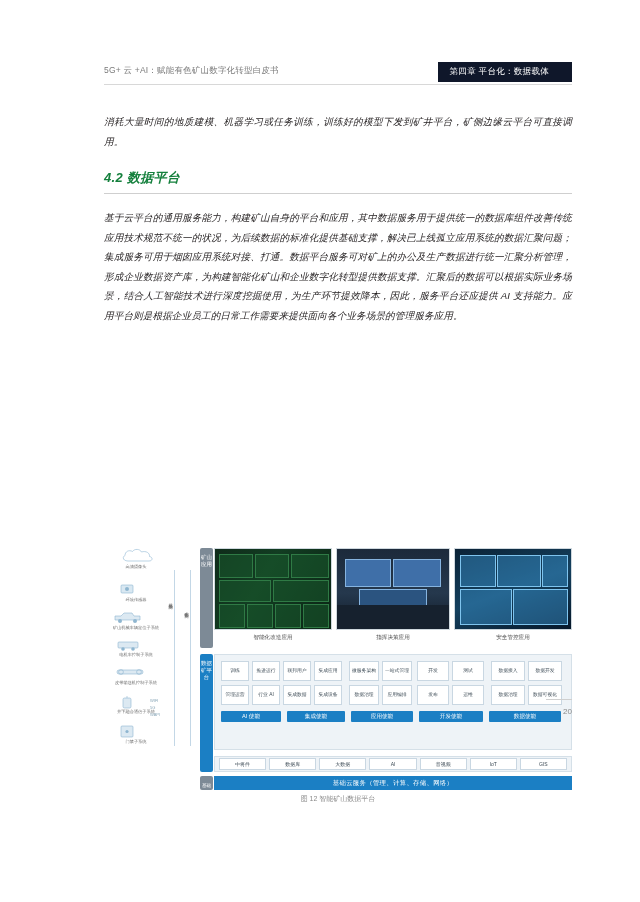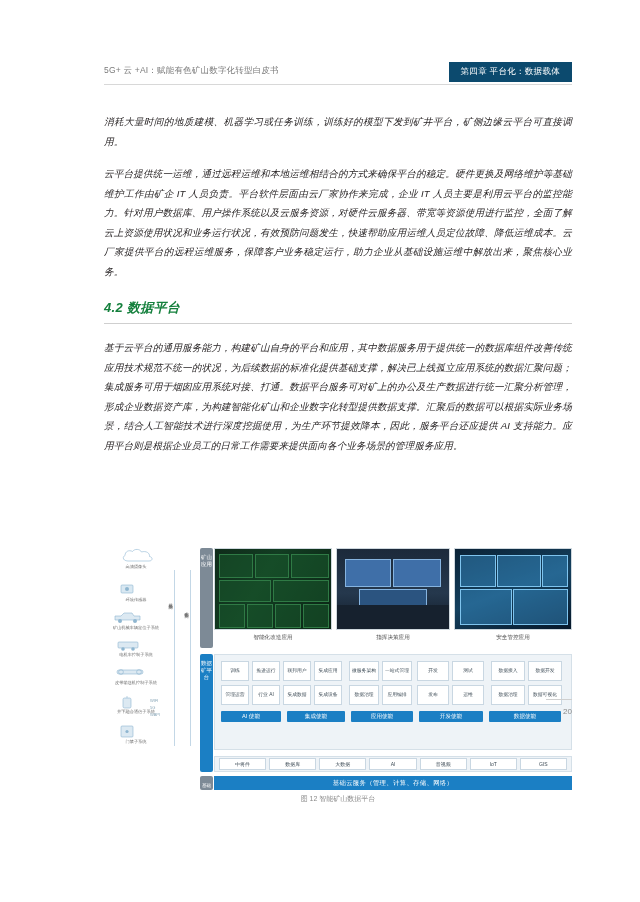--- a/index.html
+++ b/index.html
@@ -35,24 +35,24 @@
     left: 104px;
     top: 3px;
     font-size: 8.5px;
     color: #7b7b7b;
     letter-spacing: 0.2px;
   }
   .header-tag {
     position: absolute;
     right: 68px;
     top: 0px;
-    background: #0c4a6e;
+    background: #0f172a;
     color: #ffffff;
     font-size: 8.5px;
-    padding: 4px 12px 4px 12px;
+    padding: 4px 23px 4px 12px;
     letter-spacing: 0.3px;
     white-space: nowrap;
   }
   .header-rule {
     position: absolute;
     left: 104px;
     right: 68px;
     top: 22px;
     height: 1px;
     background: #d8d8d8;
@@ -318,21 +318,20 @@
 <div class="page">
 
   <div class="header">
     <div class="header-left">5G+ 云 +AI：赋能有色矿山数字化转型白皮书</div>
     <div class="header-tag">第四章 平台化：数据载体</div>
     <div class="header-rule"></div>
   </div>
 
   <div class="content">
     <p class="para">消耗大量时间的地质建模、机器学习或任务训练，训练好的模型下发到矿井平台，矿侧边缘云平台可直接调用。</p>
-    <p class="para">云平台提供统一运维，通过远程运维和本地运维相结合的方式来确保平台的稳定。硬件更换及网络维护等基础维护工作由矿企 IT 人员负责。平台软件层面由云厂家协作来完成，企业 IT 人员主要是利用云平台的监控能力。针对用户数据库、用户操作系统以及云服务资源，对硬件云服务器、带宽等资源使用进行监控，全面了解云上资源使用状况和业务运行状况，有效预防问题发生，快速帮助应用运维人员定位故障、降低运维成本。云厂家提供平台的远程运维服务，保障客户业务稳定运行，助力企业从基础设施运维中解放出来，聚焦核心业务。</p>
 
     <h2 class="section-title">4.2 数据平台</h2>
     <div class="section-rule"></div>
 
     <p class="para">基于云平台的通用服务能力，构建矿山自身的平台和应用，其中数据服务用于提供统一的数据库组件改善传统应用技术规范不统一的状况，为后续数据的标准化提供基础支撑，解决已上线孤立应用系统的数据汇聚问题；集成服务可用于烟囱应用系统对接、打通。数据平台服务可对矿上的办公及生产数据进行统一汇聚分析管理，形成企业数据资产库，为构建智能化矿山和企业数字化转型提供数据支撑。汇聚后的数据可以根据实际业务场景，结合人工智能技术进行深度挖掘使用，为生产环节提效降本，因此，服务平台还应提供 AI 支持能力。应用平台则是根据企业员工的日常工作需要来提供面向各个业务场景的管理服务应用。</p>
   </div>
 
   <div class="figure">
 
     <div class="left-diagram">

